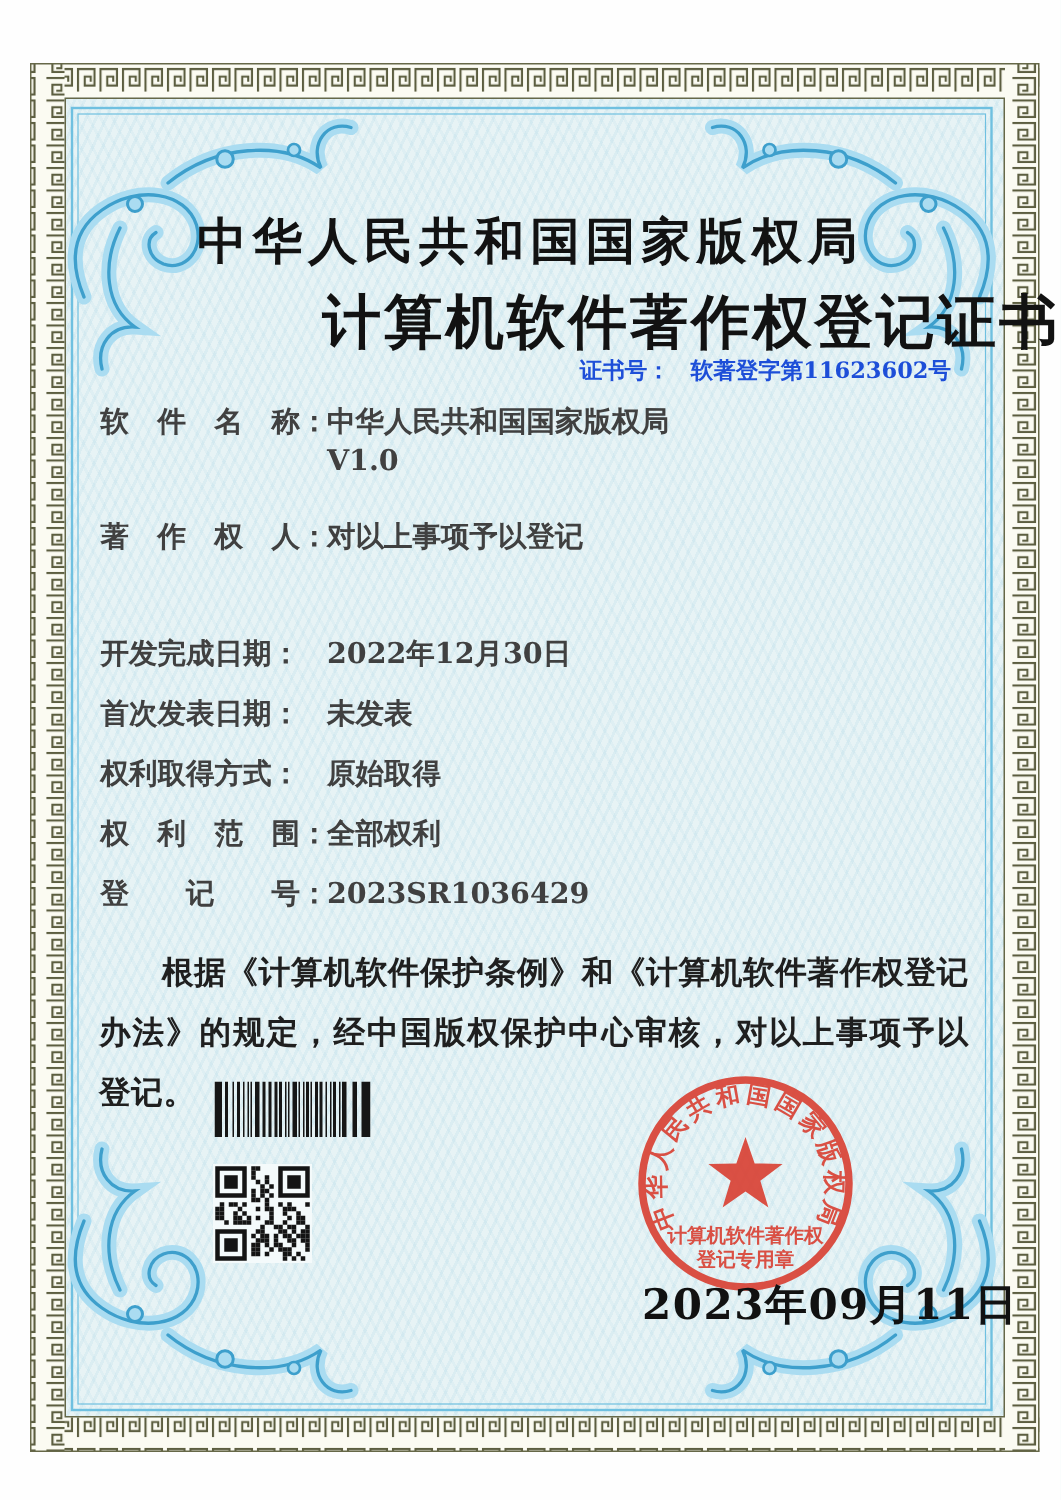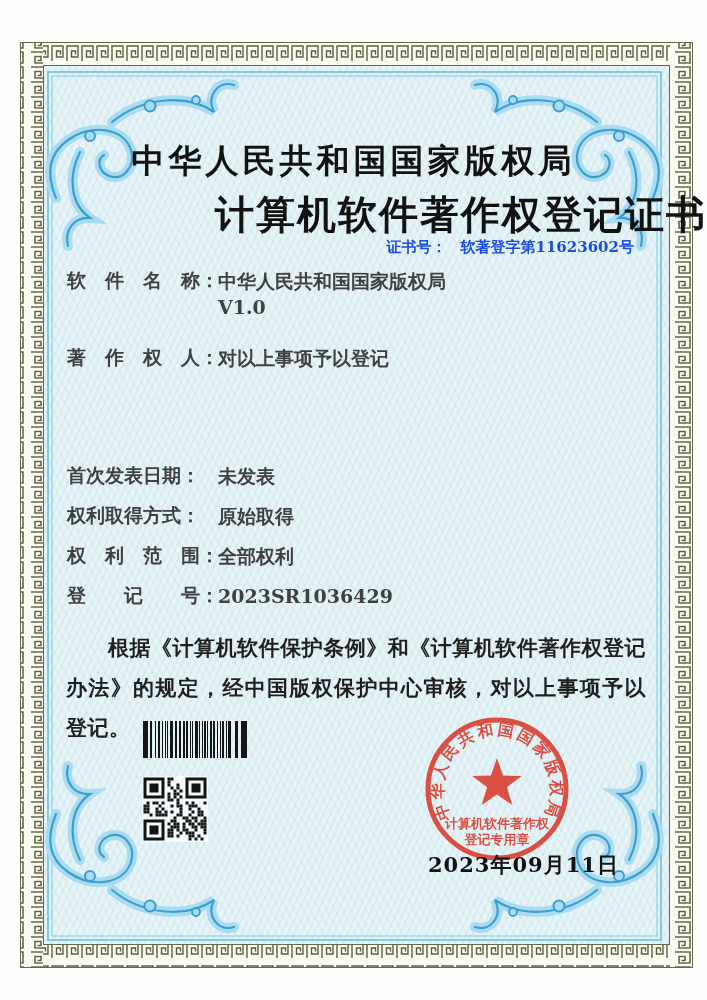--- a/index.html
+++ b/index.html
@@ -36,21 +36,21 @@
   .f0{top:268px}.f1{top:345px}.f2{top:423px}.f3{top:463px}.f4{top:503px}.f5{top:543px}.f6{top:583px}
   .statement{
     position:absolute;left:66px;top:628px;width:580px;
     font-size:21px;font-weight:bold;line-height:40px;text-indent:2em;
     letter-spacing:0.5px;color:#1f1f1f;text-align:justify;
   }
   .barcode{position:absolute;left:143px;top:721px;}
   .qrcode{position:absolute;left:142px;top:776px;}
   .seal{position:absolute;left:421px;top:713px;opacity:0.88;}
   .issue-date{
-    position:absolute;left:428px;top:851px;font-size:21px;font-weight:bold;
+    position:absolute;left:428px;top:851px;font-size:28px;font-weight:bold;
     letter-spacing:1px;color:#111;white-space:nowrap;
   }
 </style>
 </head>
 <body>
 
 <div class="page">
 
   <div class="cert-bg"></div>
 
@@ -117,20 +117,24 @@
         <span>中华人民共和国国家版权局</span><br>
         <span>V1.0</span>
       </span>
     </div>
 
     <div class="field f1">
       <span class="flabel">著　作　权　人：</span>
       <span class="fvalue">对以上事项予以登记</span>
     </div>
 
+    <div class="field f2">
+      <span class="flabel">开发完成日期：</span>
+      <span class="fvalue">2022年12月30日</span>
+    </div>
 
     <div class="field f3">
       <span class="flabel">首次发表日期：</span>
       <span class="fvalue">未发表</span>
     </div>
 
     <div class="field f5">
       <span class="flabel">权　利　范　围：</span>
       <span class="fvalue">全部权利</span>
     </div>

